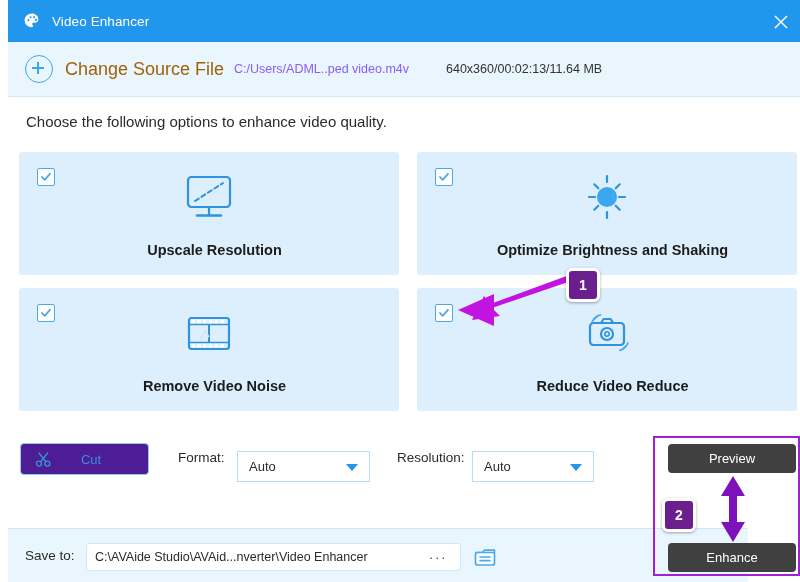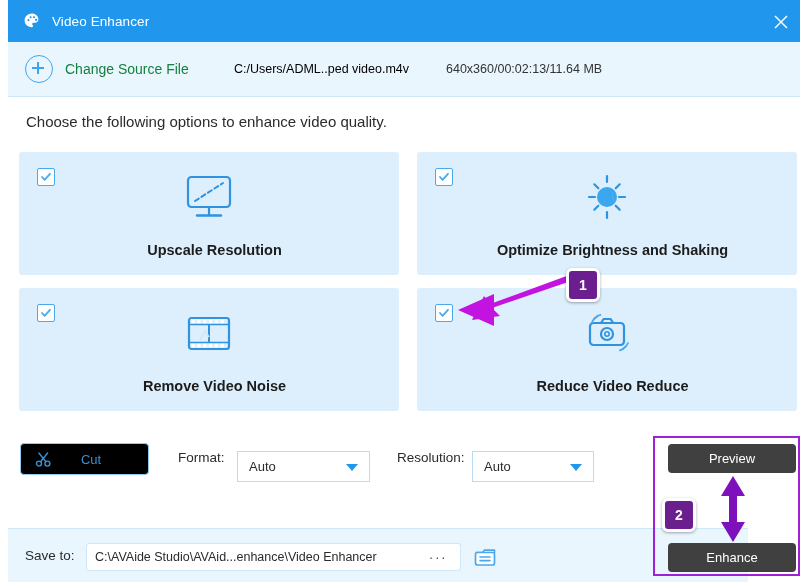--- a/index.html
+++ b/index.html
@@ -73,29 +73,29 @@
   .plus-icon:before, .plus-icon:after {
     content: "";
     position: absolute;
     background: #3ba7ee;
   }
   .plus-icon:before { left: 6px; top: 11.2px; width: 12px; height: 1.6px; }
   .plus-icon:after  { top: 6px; left: 11.2px; height: 12px; width: 1.6px; }
 
   .change-source-label {
     margin-left: 12px;
-    font-size: 14px;
-    color: #15803d;
+    font-size: 18px;
+    color: #a16207;
     cursor: pointer;
   }
   .source-path {
     position: absolute;
     left: 226px;
     font-size: 12.5px;
-    color: #000000;
+    color: #8b5cf6;
   }
   .source-meta {
     position: absolute;
     left: 438px;
     font-size: 12.5px;
     color: #333;
   }
 
   
   .instruction {
@@ -154,21 +154,21 @@
     position: absolute;
     left: 0; top: 443px;
     width: 800px; height: 34px;
   }
   .cut-btn {
     position: absolute;
     left: 12px; top: 0;
     width: 127px; height: 30px;
     border: 1.3px solid #8fc9ee;
     border-radius: 4px;
-    background: #000000;
+    background: #4c1d95;
     display: flex; align-items: center;
     cursor: pointer;
   }
   .cut-icon { margin-left: 14px; display:flex; }
   .cut-label {
     flex: 1;
     text-align: center;
     font-size: 13px;
     color: #3a8fd0;
     margin-right: 18px;
@@ -464,21 +464,21 @@
     <span class="field-label" style="left:389px;">Resolution:</span>
     <div class="select-box" style="left:464px; width:120px;">
       <span class="select-value">Auto</span>
       <span class="select-caret"></span>
     </div>
   </div>
 
   <div class="savebar">
     <span class="save-label">Save to:</span>
     <div class="save-path-box">
-      <span class="save-path-text">C:\AVAide Studio\AVAid...enhance\Video Enhancer</span>
+      <span class="save-path-text">C:\AVAide Studio\AVAid...nverter\Video Enhancer</span>
     </div>
     <div class="dots-btn">···</div>
   </div>
 
   <span class="folder-btn">
     <svg width="26" height="23" viewBox="0 0 26 23">
       <path d="M3.5 6.5 h7 l2 -2.4 h10 v3" fill="none" stroke="#4aa9ec" stroke-width="1.6" stroke-linejoin="round"></path>
       <rect x="3.5" y="6.5" width="19" height="12.5" rx="2" fill="#ffffff" stroke="#4aa9ec" stroke-width="1.7"></rect>
       <line x1="8" y1="11" x2="18" y2="11" stroke="#4aa9ec" stroke-width="1.6" stroke-linecap="round"></line>
       <line x1="8" y1="14.6" x2="18" y2="14.6" stroke="#4aa9ec" stroke-width="1.6" stroke-linecap="round"></line>

